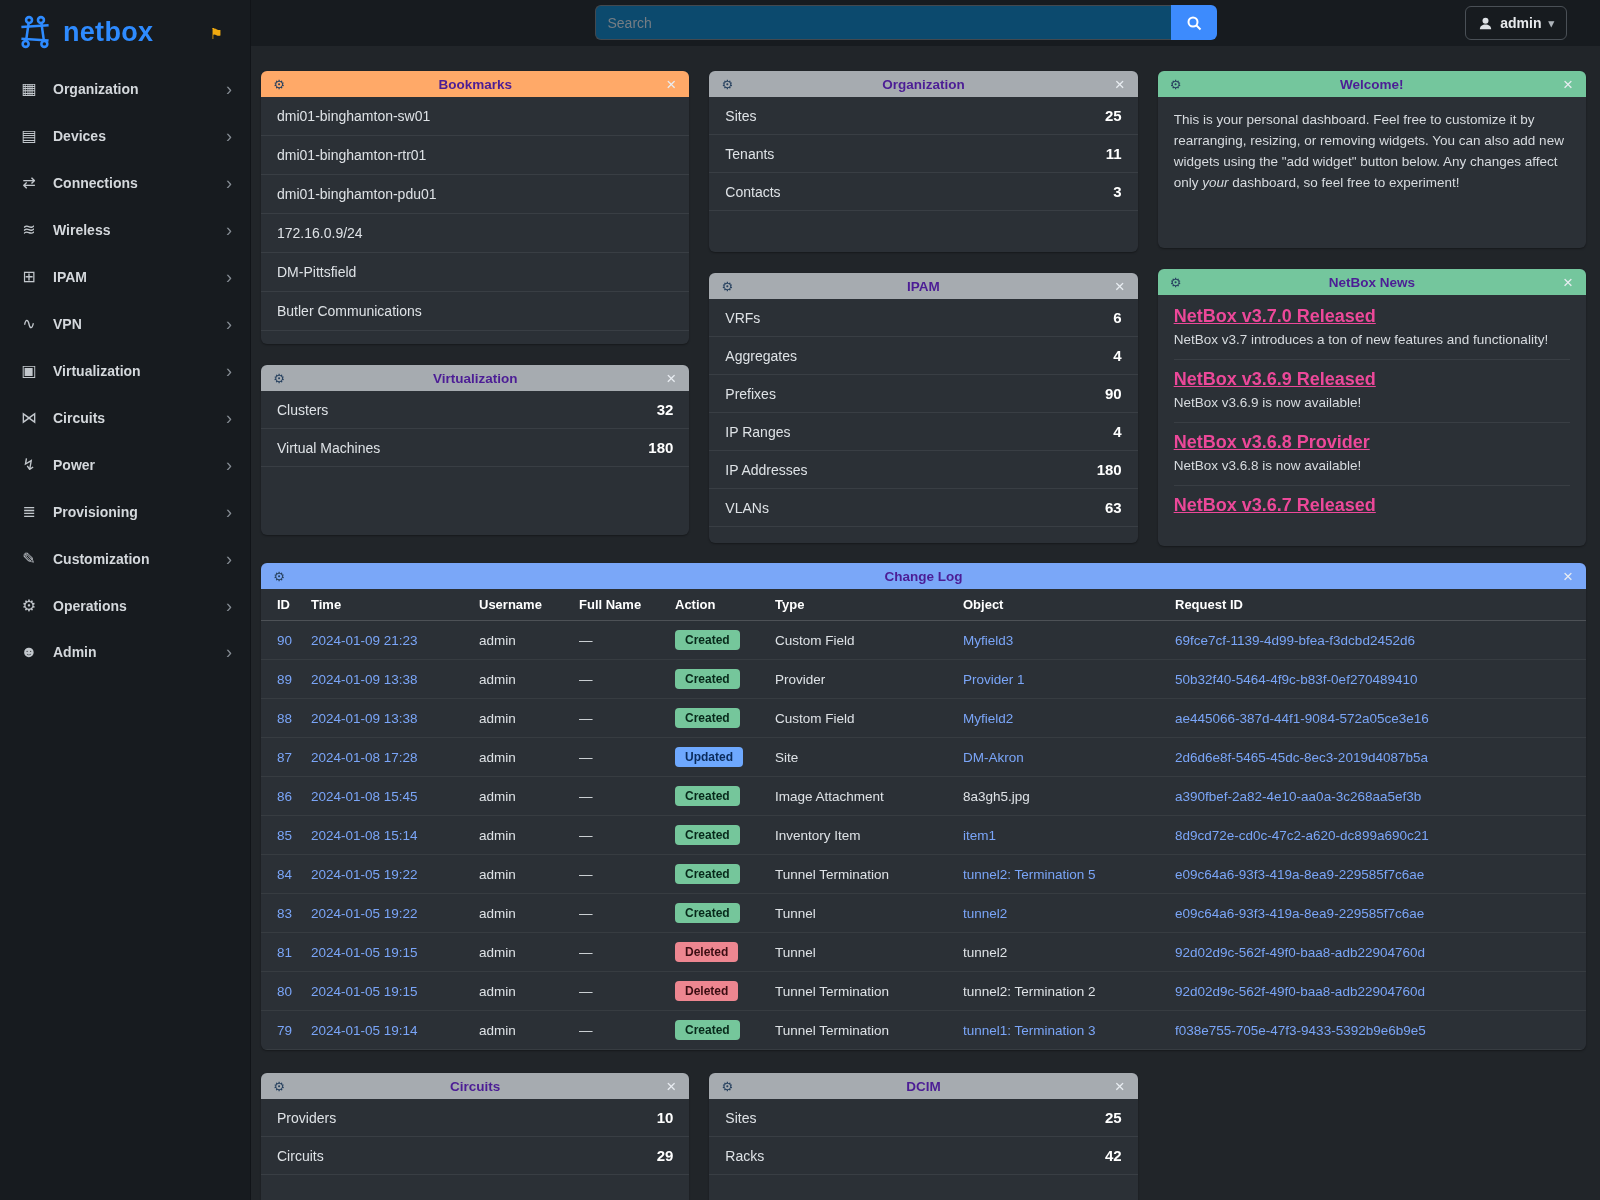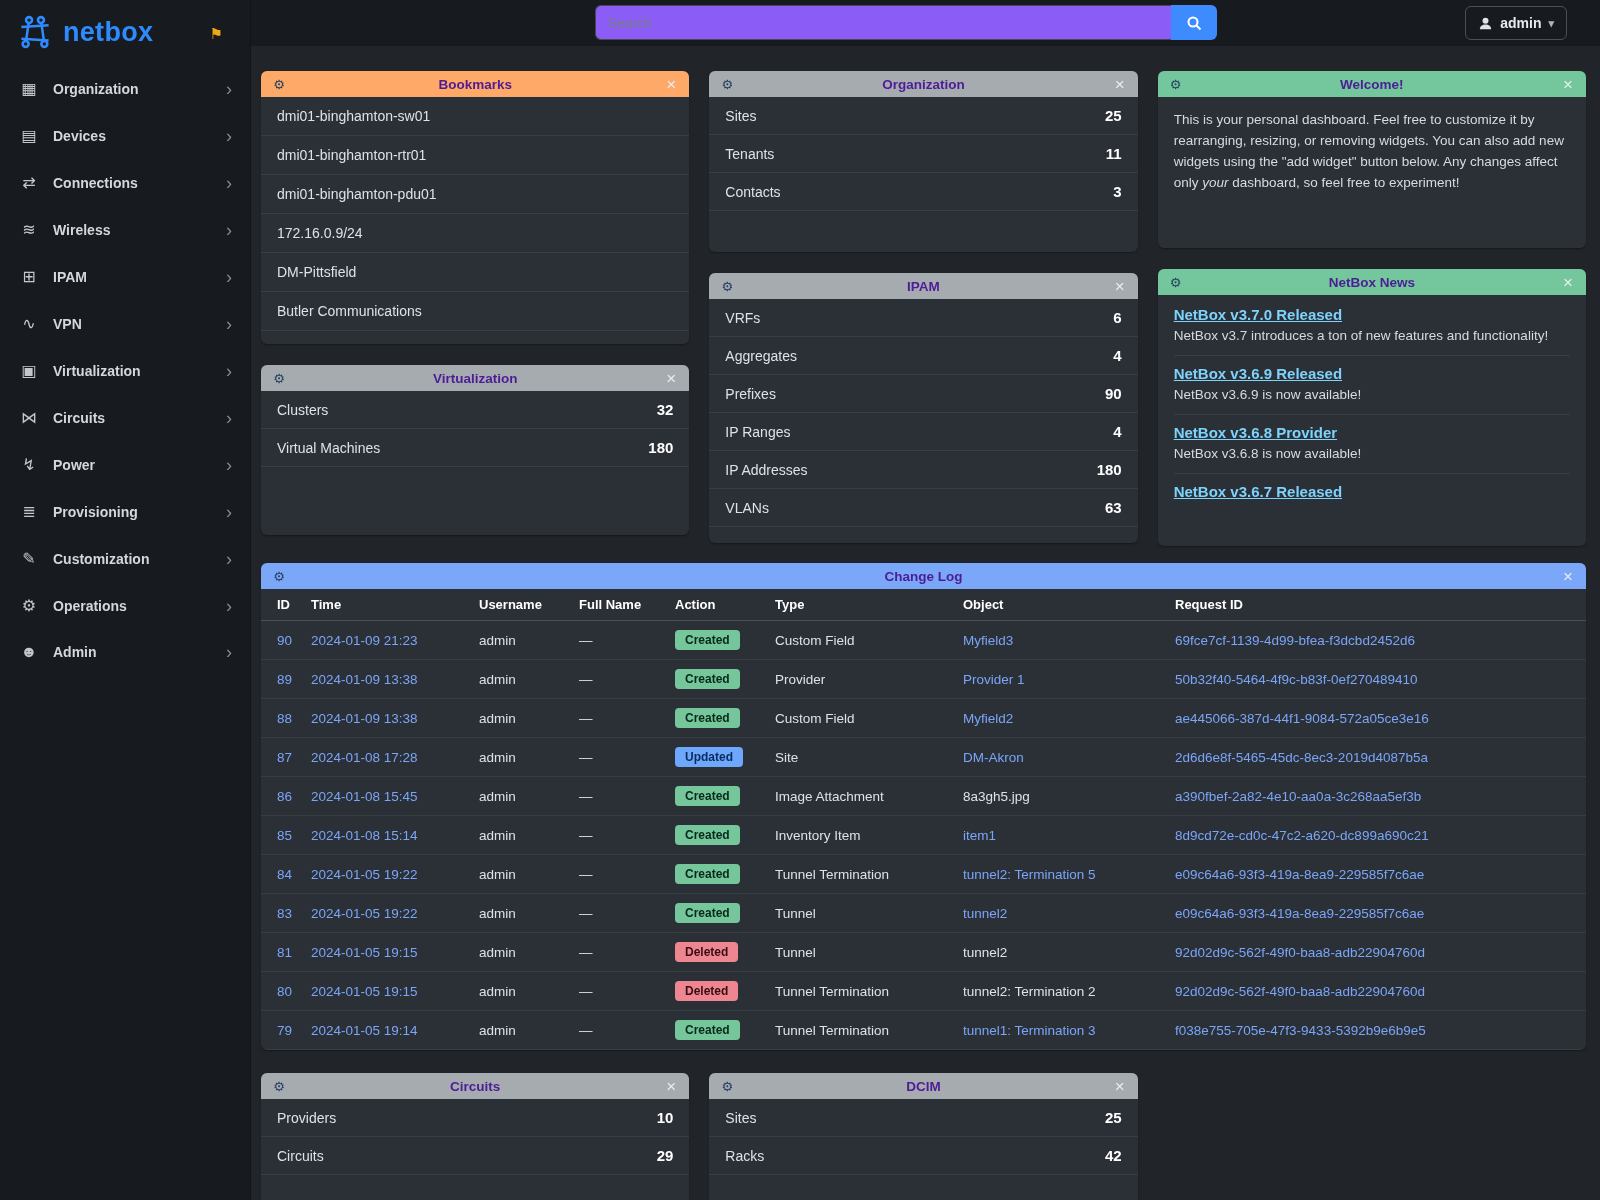--- a/index.html
+++ b/index.html
@@ -16,21 +16,21 @@
   .nav{list-style:none;}
   .nav-item{display:flex;align-items:center;gap:13px;padding:14px 18px;cursor:pointer;}
   .nav-icon{width:22px;font-size:16px;color:#c2c7cc;text-align:center;}
   .nav-label{flex:1;font-weight:600;color:#d4d8dc;}
   .nav-chev{color:#848b92;font-size:18px;line-height:1;}
 
   
   .main{flex:1;display:flex;flex-direction:column;min-width:0;}
   .topbar{height:46px;background:#171b1f;display:flex;align-items:center;position:relative;flex-shrink:0;}
   .search-group{position:absolute;left:calc(50% - 20px);transform:translateX(-50%);display:flex;width:622px;top:5px;}
-  .search-input{flex:1;height:35px;background:#8b5cf6;border:1px solid #43494f;border-right:none;
+  .search-input{flex:1;height:35px;background:#0c4a6e;border:1px solid #43494f;border-right:none;
     border-radius:6px 0 0 6px;color:#dee2e6;padding:8px 12px;font-size:14px;outline:none;}
   .search-input::placeholder{color:#767d84;}
   .search-btn{width:46px;height:35px;background:#3d8bfd;border:none;border-radius:0 6px 6px 0;
     display:flex;align-items:center;justify-content:center;cursor:pointer;}
   .user-btn{margin-left:auto;margin-right:33px;height:34px;border:1px solid #4a5056;border-radius:6px;
     display:flex;align-items:center;gap:7px;padding:0 12px;color:#e8eaed;font-weight:600;background:transparent;cursor:pointer;font-size:14px;}
   .caret{font-size:11px;color:#aeb4ba;}
 
   
   .content{flex:1;overflow:hidden;padding:25px 14px 0 10px;}
@@ -48,21 +48,21 @@
   .stat-value{font-weight:700;font-size:15px;color:#fff;}
 
   .bm-item{padding:11px 16px;border-bottom:1px solid rgba(255,255,255,.07);cursor:pointer;list-style:none;}
 
   .welcome-text{padding:13px 16px;font-size:13.5px;line-height:1.55;color:#d7dbdf;}
   .welcome-text em{font-style:italic;}
 
   .news{padding:2px 16px 8px;}
   .news-item{padding:9px 0;border-bottom:1px solid rgba(255,255,255,.07);list-style:none;}
   .news-item:last-of-type{border-bottom:none;}
-  .news-title{color:#7dd3fc;font-weight:700;font-size:15px;text-decoration:underline;display:inline-block;margin-bottom:4px;cursor:pointer;}
+  .news-title{color:#ec4899;font-weight:700;font-size:18px;text-decoration:underline;display:inline-block;margin-bottom:4px;cursor:pointer;}
   .news-sum{font-size:13.5px;color:#d7dbdf;line-height:1.4;}
 
   
   .changelog-card{margin-top:17px;}
   .cl-table{width:100%;border-collapse:collapse;font-size:13.5px;}
   .cl-table th{font-weight:700;text-align:left;padding:8px;font-size:13px;color:#fff;
     border-bottom:1px solid rgba(255,255,255,.16);}
   .cl-table td{padding:9px 8px;border-bottom:1px solid rgba(255,255,255,.06);white-space:nowrap;}
   .cl-table th:first-child,.cl-table td:first-child{padding-left:16px;}
   .cl-table th:nth-child(1){width:42px;}

